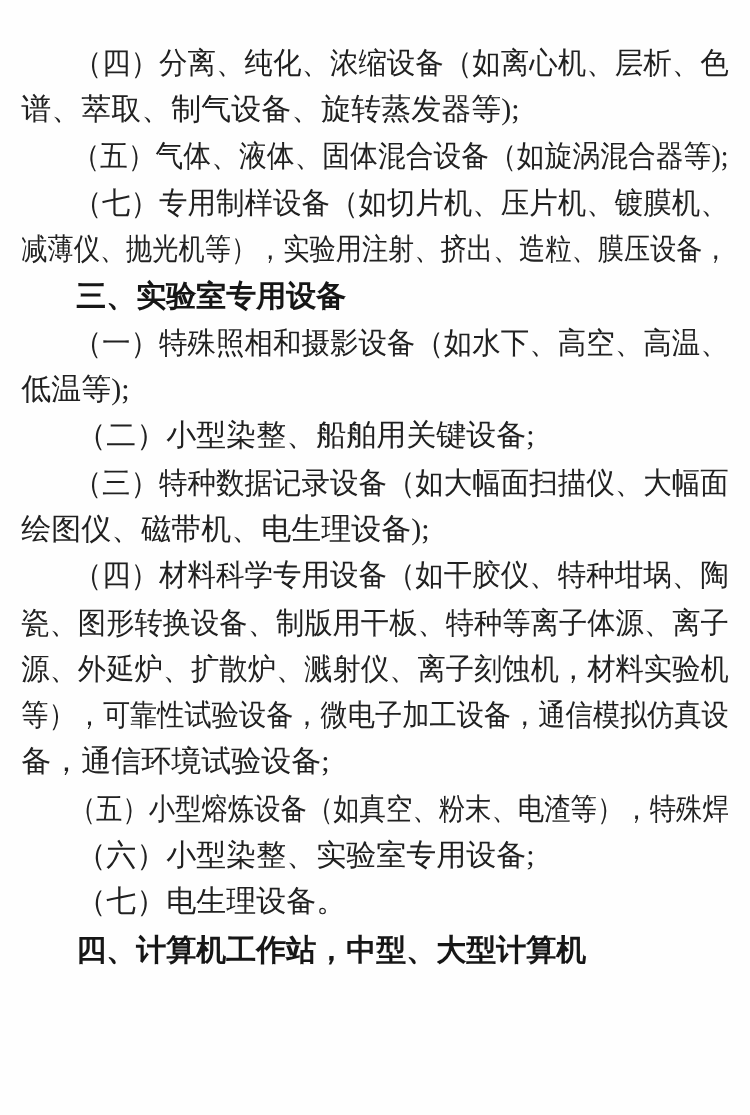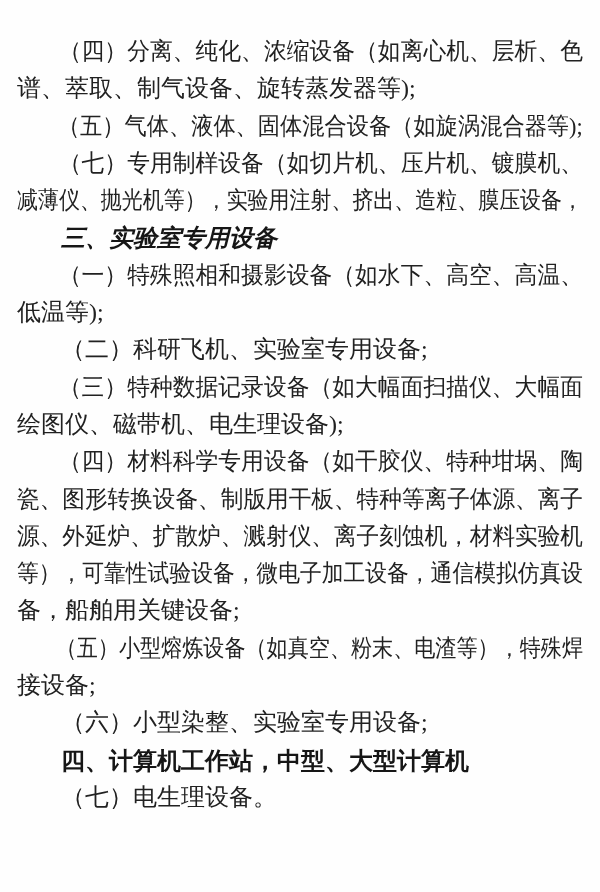--- a/index.html
+++ b/index.html
@@ -155,21 +155,21 @@
           <span>粒</span>
           <span>、</span>
           <span>膜</span>
           <span>压</span>
           <span>设</span>
           <span>备</span>
           <span>，</span>
         </div>
       </div>
       <div class="block heading">
-        <div class="line indent" style="color: rgb(22, 22, 22); font-style: italic;">三、实验室专用设备</div>
+        <div class="line indent" style="color: rgb(22, 22, 22);">三、实验室专用设备</div>
       </div>
       <div class="block para">
         <div class="line indent fill" style="transform-origin: 0px 50%; transform: scaleX(0.949664);">
           <span>（</span>
           <span>一</span>
           <span>）</span>
           <span>特</span>
           <span>殊</span>
           <span>照</span>
           <span>相</span>
@@ -186,21 +186,21 @@
           <span>高</span>
           <span>空</span>
           <span>、</span>
           <span>高</span>
           <span>温</span>
           <span>、</span>
         </div>
         <div class="line">低温等);</div>
       </div>
       <div class="block para">
-        <div class="line indent">（二）科研飞机、实验室专用设备;</div>
+        <div class="line indent">（二）小型染整、船舶用关键设备;</div>
       </div>
       <div class="block para">
         <div class="line indent fill" style="transform-origin: 0px 50%; transform: scaleX(0.949664);">
           <span>（</span>
           <span>三</span>
           <span>）</span>
           <span>特</span>
           <span>种</span>
           <span>数</span>
           <span>据</span>
@@ -324,21 +324,21 @@
           <span>备</span>
           <span>，</span>
           <span>通</span>
           <span>信</span>
           <span>模</span>
           <span>拟</span>
           <span>仿</span>
           <span>真</span>
           <span>设</span>
         </div>
-        <div class="line">备，船舶用关键设备;</div>
+        <div class="line">备，通信环境试验设备;</div>
       </div>
       <div class="block para">
         <div class="line indent fill" style="transform-origin: 0px 50%; transform: scaleX(0.878882);">
           <span>（</span>
           <span>五</span>
           <span>）</span>
           <span>小</span>
           <span>型</span>
           <span>熔</span>
           <span>炼</span>
@@ -354,25 +354,24 @@
           <span>、</span>
           <span>电</span>
           <span>渣</span>
           <span>等</span>
           <span>）</span>
           <span>，</span>
           <span>特</span>
           <span>殊</span>
           <span>焊</span>
         </div>
-        <div class="line">接设备;</div>
       </div>
       <div class="block para">
         <div class="line indent">（六）小型染整、实验室专用设备;</div>
+      </div>
+      <div class="block para">
+        <div class="line indent">（七）电生理设备。</div>
       </div>
       <div class="block heading">
         <div class="line indent" style="color: rgb(22, 22, 22);">四、计算机工作站，中型、大型计算机</div>
-      </div>
-      <div class="block para">
-        <div class="line indent">（七）电生理设备。</div>
       </div>
     </div>
 </div>
 
 </body></html>

